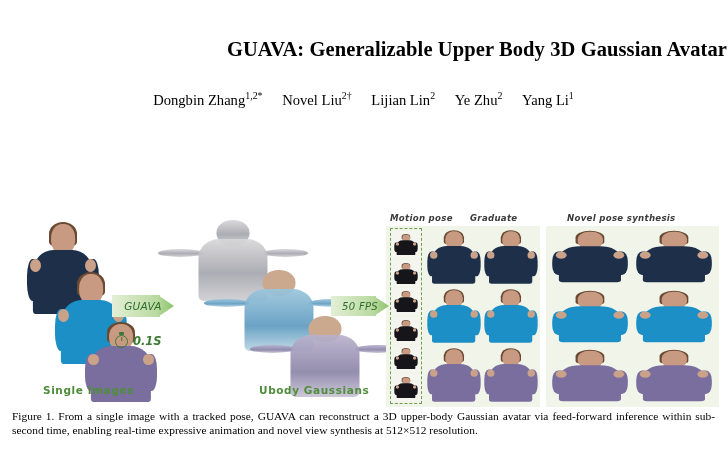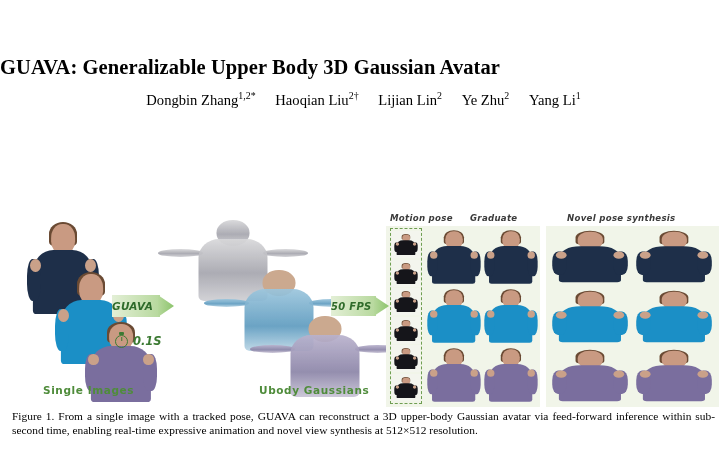--- a/index.html
+++ b/index.html
@@ -9,26 +9,25 @@
     font-family:"Liberation Serif", serif;
     color:#000;
     overflow:hidden;
     position:relative;
   }
   .page{position:relative;width:727px;height:456px;}
 
   
   .title{
     position:absolute;top:38px;left:0;width:727px;
-    text-align:left;
+    text-align:right;
     font-family:"Liberation Serif", serif;
     font-weight:bold;
     font-size:20.5px;
     letter-spacing:.1px;
-    margin-top:18px;
   }
 
   
   .authors{
     position:absolute;top:90px;left:0;width:727px;
     text-align:center;
     font-size:14.6px;
     line-height:20px;
   }
   .authors .row{white-space:nowrap;}
@@ -87,24 +86,24 @@
   .p-cyan   .torso,.p-cyan   .armL,.p-cyan   .armR{background:#1b8fc6;}
   .p-purple .torso,.p-purple .armL,.p-purple .armR{background:#7a6e9e;}
 
   .p1{left:20px;top:10px;width:70px;height:92px;}
   .p2{left:48px;top:60px;width:70px;height:92px;}
   .p3{left:78px;top:110px;width:70px;height:80px;}
 
   
   .arrow-badge{
     position:absolute;
-    display:flex;align-items:center;
+    display:flex;align-items:center;justify-content:center;
     color:#2f6b2a;
     font-family:"DejaVu Sans", sans-serif;
-    font-weight:bold;font-style:italic;
+    font-weight:normal;font-style:italic;
     letter-spacing:.3px;
   }
   .arrow-badge .body{
     position:absolute;left:0;top:0;height:100%;width:78%;
     background:linear-gradient(90deg,#e3efd6 0%,#b6d89c 100%);
   }
   .arrow-badge .head{
     position:absolute;right:0;top:0;height:100%;width:26%;
     background:linear-gradient(90deg,#b6d89c 0%,#8cc46c 100%);
     clip-path:polygon(0 0,100% 50%,0 100%);
@@ -238,21 +237,21 @@
 </head>
 <body>
 
 <div class="page">
 
   <div class="title">GUAVA: Generalizable Upper Body 3D Gaussian Avatar</div>
 
   <div class="authors">
     <div class="row">
       <span class="nm"><span>Dongbin Zhang</span><sup>1,2*</sup></span>
-      <span class="nm"><span>Haoqian Liu</span><sup>2†</sup></span>
+      <span class="nm"><span>Novel Liu</span><sup>2†</sup></span>
       <span class="nm"><span>Lijian Lin</span><sup>2</sup></span>
       <span class="nm"><span>Ye Zhu</span><sup>2</sup></span>
       <span class="nm"><span>Yang Li</span><sup>1</sup></span>
     </div>
   </div>
 
 
   <div class="figure">
 
     <div class="left-block">

